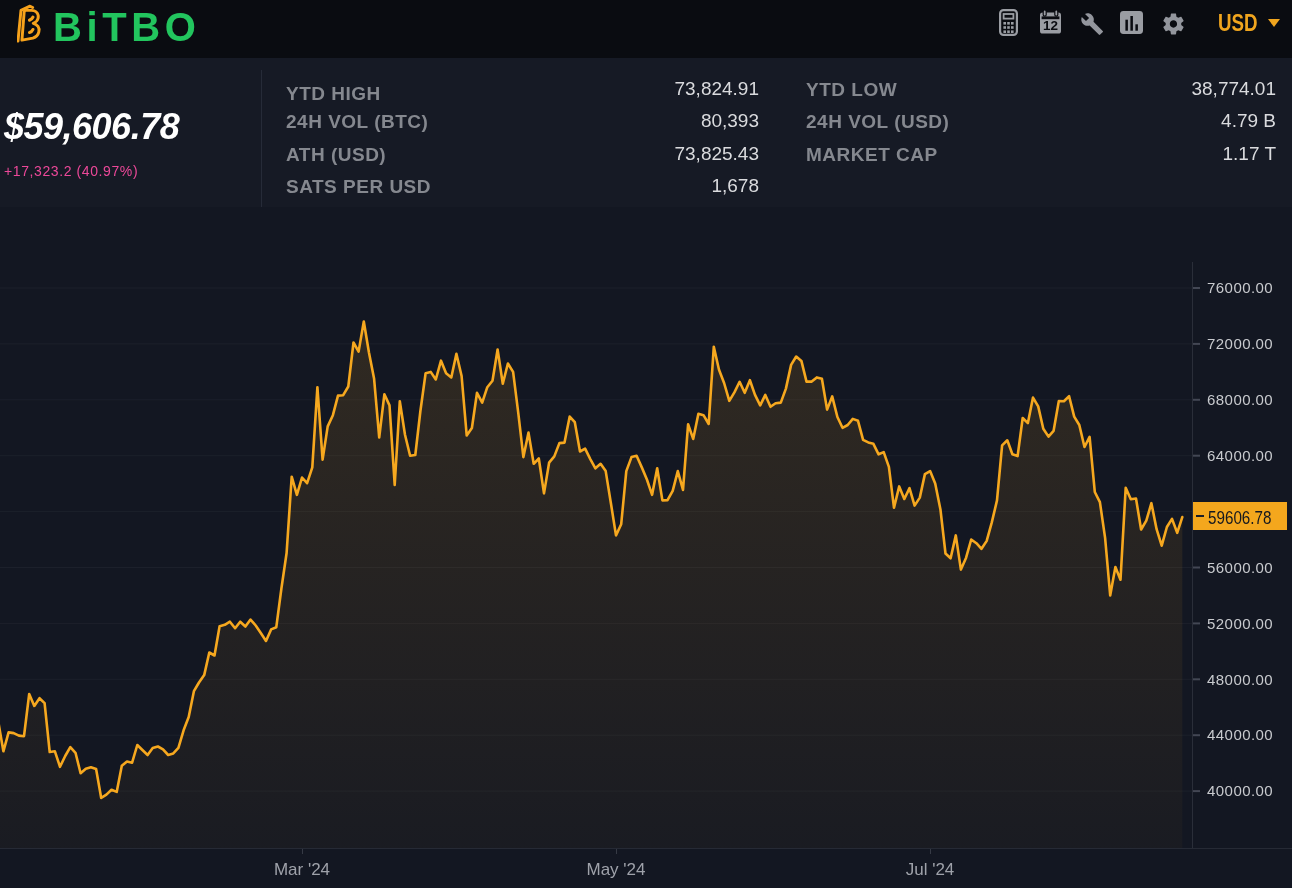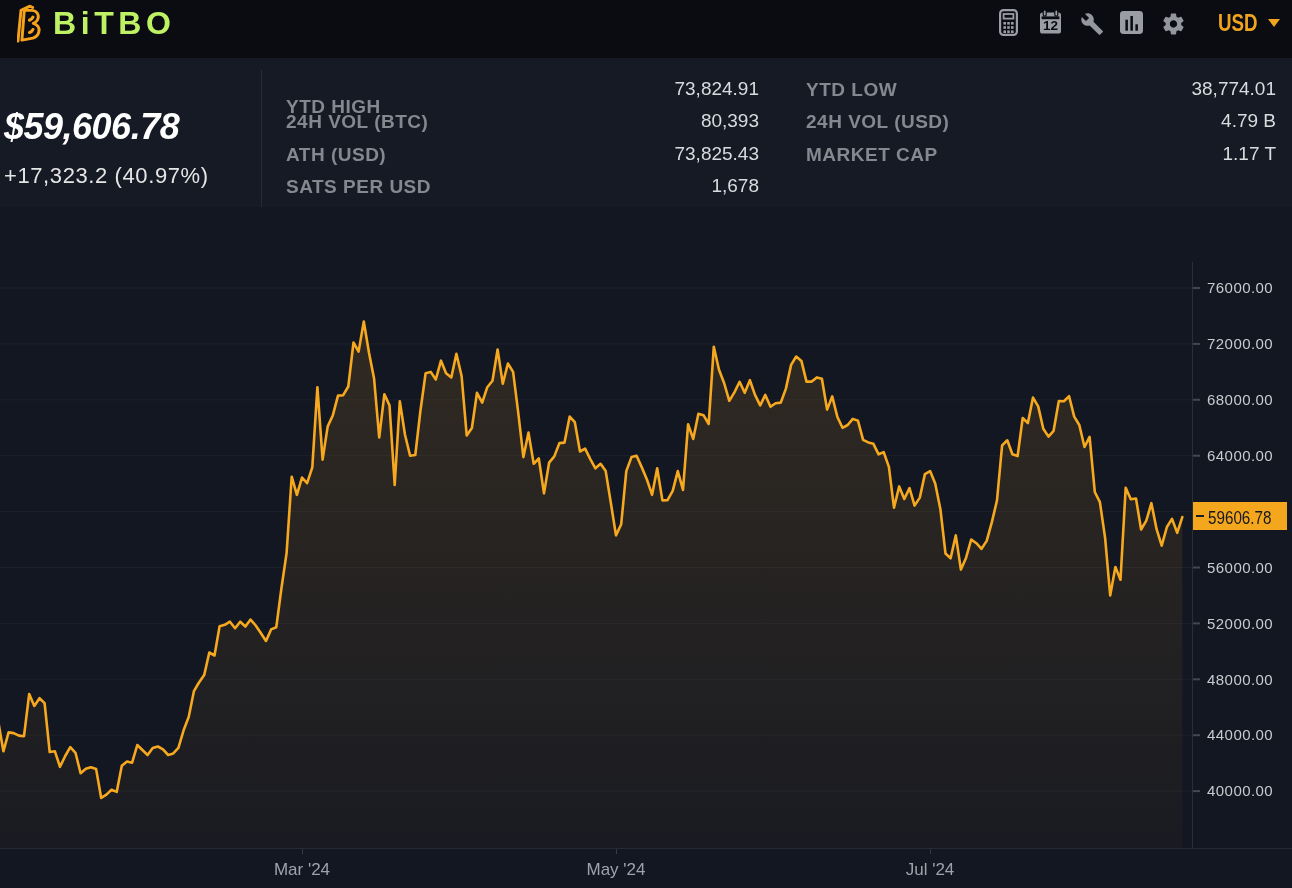--- a/index.html
+++ b/index.html
@@ -2,29 +2,29 @@
 <html><head>
 <meta charset="utf-8">
 <style>
 html,body{margin:0;padding:0;background:#131722;width:1292px;height:888px;overflow:hidden;
 font-family:"Liberation Sans",sans-serif;}
 *{box-sizing:border-box;}
 #page{position:relative;width:1292px;height:888px;background:#131722;}
 
 #hdr{position:absolute;left:0;top:0;width:1292px;height:58px;background:#0a0c11;}
 #logo{position:absolute;left:17px;top:4px;}
-#logotext{position:absolute;left:53px;top:5px;font-size:32px;font-weight:bold;color:#bef264;letter-spacing:4.6px;}
+#logotext{position:absolute;left:53px;top:5px;font-size:40px;font-weight:bold;color:#22c55e;letter-spacing:4.6px;}
 .hicon{position:absolute;top:11px;}
 #usd{position:absolute;left:1218px;top:9px;font-size:24px;font-weight:bold;color:#f0a51e;transform:scaleX(0.78);transform-origin:0 0;}
 #caret{position:absolute;left:1268px;top:19px;width:0;height:0;border-left:6px solid transparent;border-right:6px solid transparent;border-top:8px solid #f0a51e;}
 
 #stats{position:absolute;left:0;top:58px;width:1292px;height:149px;background:#161a25;}
 #bl{position:absolute;left:10px;top:23px;font-size:20px;color:#f5a623;font-weight:500;}
 #bigprice{position:absolute;left:4px;top:48px;font-size:36px;font-weight:bold;color:#fff;letter-spacing:-0.5px;font-style:italic;}
-#chg{position:absolute;left:4px;top:105px;font-size:22px;color:#e5e5e5;letter-spacing:0.6px;text-align:right;}
+#chg{position:absolute;left:4px;top:105px;font-size:14px;color:#ec4899;letter-spacing:0.6px;text-align:right;}
 #vdiv{position:absolute;left:261px;top:12px;width:1px;height:137px;background:#262b38;}
 .slabel{position:absolute;font-size:19px;font-weight:700;color:#85888f;letter-spacing:0.5px;}
 .sval{position:absolute;font-size:19px;color:#dadbde;text-align:right;}
 
 #tbar{position:absolute;left:0;top:207px;width:1292px;height:55px;background:#12161f;border-top:1px solid #1e2330;border-bottom:1px solid #1f2430;}
 .rng{position:absolute;top:19px;font-size:21.5px;font-weight:400;color:#a6a9b0;}
 #ytdbtn{position:absolute;left:269px;top:9px;width:67px;height:40px;background:#f7a824;border-radius:8px;color:#1b1e27;font-size:21px;font-weight:bold;text-align:center;line-height:39px;}
 
 #chart{position:absolute;left:0;top:262px;width:1292px;height:586px;}
 
@@ -81,21 +81,21 @@
     <svg class="hicon" style="left:1161px" width="25" height="26" viewBox="0 0 24 24">
         <path fill="#93969d" d="M19.4,13 c0.04,-0.32 0.07,-0.66 0.07,-1 s-0.03,-0.68 -0.07,-1 l2.1,-1.65 c0.19,-0.15 0.24,-0.42 0.12,-0.64 l-2,-3.46 c-0.12,-0.22 -0.39,-0.3 -0.61,-0.22 l-2.49,1 c-0.52,-0.4 -1.08,-0.73 -1.69,-0.98 l-0.38,-2.65 C14.4,2.18 14.2,2 13.95,2 h-4 C9.73,2 9.53,2.18 9.49,2.42 L9.11,5.07 C8.5,5.32 7.94,5.66 7.42,6.05 L4.93,5.05 C4.7,4.96 4.44,5.05 4.32,5.27 l-2,3.46 C2.2,8.95 2.25,9.22 2.44,9.37 L4.55,11 c-0.04,0.32 -0.07,0.66 -0.07,1 s0.03,0.68 0.07,1 l-2.11,1.65 c-0.19,0.15 -0.24,0.42 -0.12,0.64 l2,3.46 c0.12,0.22 0.39,0.3 0.61,0.22 l2.49,-1 c0.52,0.4 1.08,0.73 1.69,0.98 l0.38,2.65 C9.53,21.82 9.73,22 9.95,22 h4 c0.25,0 0.45,-0.18 0.49,-0.42 l0.38,-2.65 c0.61,-0.25 1.17,-0.59 1.69,-0.98 l2.49,1 c0.23,0.09 0.49,0 0.61,-0.22 l2,-3.46 c0.12,-0.22 0.07,-0.49 -0.12,-0.64 L19.4,13 Z M11.95,15.5 c-1.93,0 -3.5,-1.57 -3.5,-3.5 s1.57,-3.5 3.5,-3.5 s3.5,1.57 3.5,3.5 s-1.57,3.5 -3.5,3.5 Z"></path>
       </svg>
     <div id="usd">USD</div>
     <div id="caret"></div>
   </div>
   <div id="stats">
     <div id="bigprice">$59,606.78</div>
     <div id="chg">+17,323.2 (40.97%)</div>
     <div id="vdiv"></div>
-    <div class="slabel" style="left:286px;top:38px">YTD HIGH</div>
+    <div class="slabel" style="left:286px;top:25px">YTD HIGH</div>
     <div class="slabel" style="left:286px;top:53px">24H VOL (BTC)</div>
     <div class="slabel" style="left:286px;top:86px">ATH (USD)</div>
     <div class="slabel" style="left:286px;top:118px">SATS PER USD</div>
     <div class="sval" style="right:533px;top:20px">73,824.91</div>
     <div class="sval" style="right:533px;top:52px">80,393</div>
     <div class="sval" style="right:533px;top:85px">73,825.43</div>
     <div class="sval" style="right:533px;top:117px">1,678</div>
     <div class="slabel" style="left:806px;top:21px">YTD LOW</div>
     <div class="slabel" style="left:806px;top:53px">24H VOL (USD)</div>
     <div class="slabel" style="left:806px;top:86px">MARKET CAP</div>

